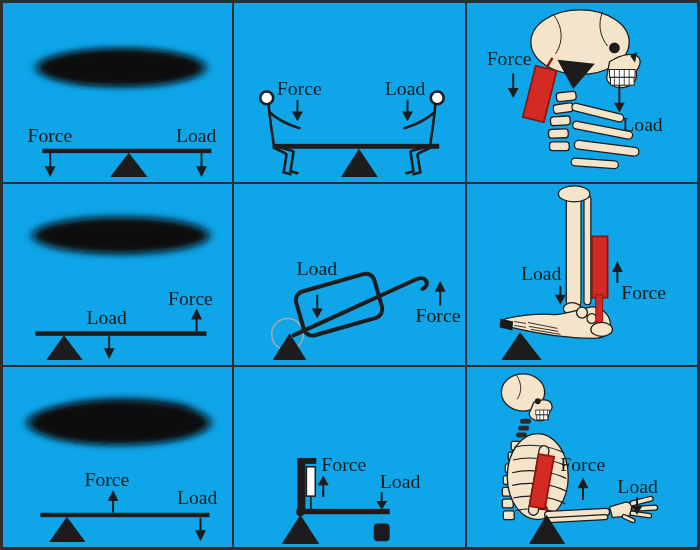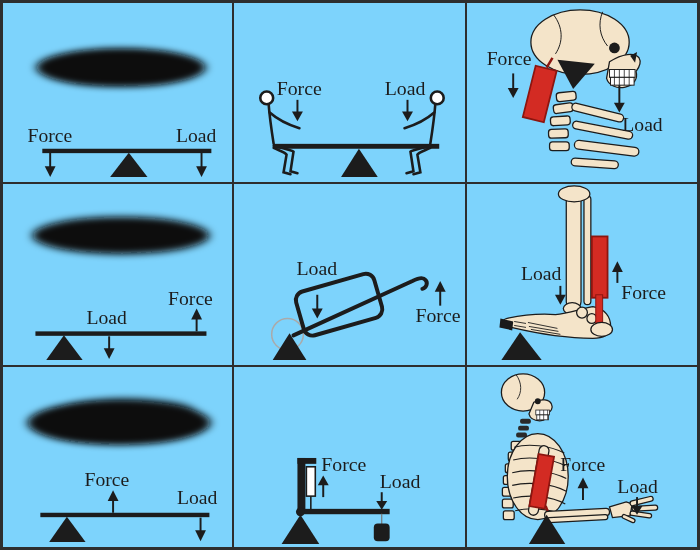--- a/index.html
+++ b/index.html
@@ -2,21 +2,21 @@
 <html><head>
 <meta charset="utf-8">
 <style>
   html,body { margin:0; padding:0; background:#ffffff; }
   .frame {
     position:relative; width:700px; height:550px; box-sizing:border-box;
     border:3px solid #2e2e2e; background:#fff;
     display:grid; grid-template-columns:231px 233px 1fr; grid-template-rows:181px 183px 1fr;
     font-family:"Liberation Serif","DejaVu Serif",serif;
   }
-  .cell { box-sizing:border-box; border-right:2px solid #2e2e2e; border-bottom:2px solid #2e2e2e; overflow:hidden; background:#7dd3fc; }
+  .cell { box-sizing:border-box; border-right:2px solid #2e2e2e; border-bottom:2px solid #2e2e2e; overflow:hidden; background:#0ea5e9; }
   .cell.cl { border-right:none; }
   .cell.rl { border-bottom:none; }
   svg.panel { width:100%; height:100%; display:block; }
   svg.panel text { font-family:"Liberation Serif","DejaVu Serif",serif; font-size:20px; fill:#1c1c1c; }
   .ink   { fill:#1c1c1c; }
   .bone  { fill:#f4e4c9; stroke:#1c1c1c; stroke-width:1.3; }
   .muscle{ fill:#d32b23; stroke:#8c150f; stroke-width:1.8; }
   .smudge{ fill:#070707; }
 </style>
 </head>

